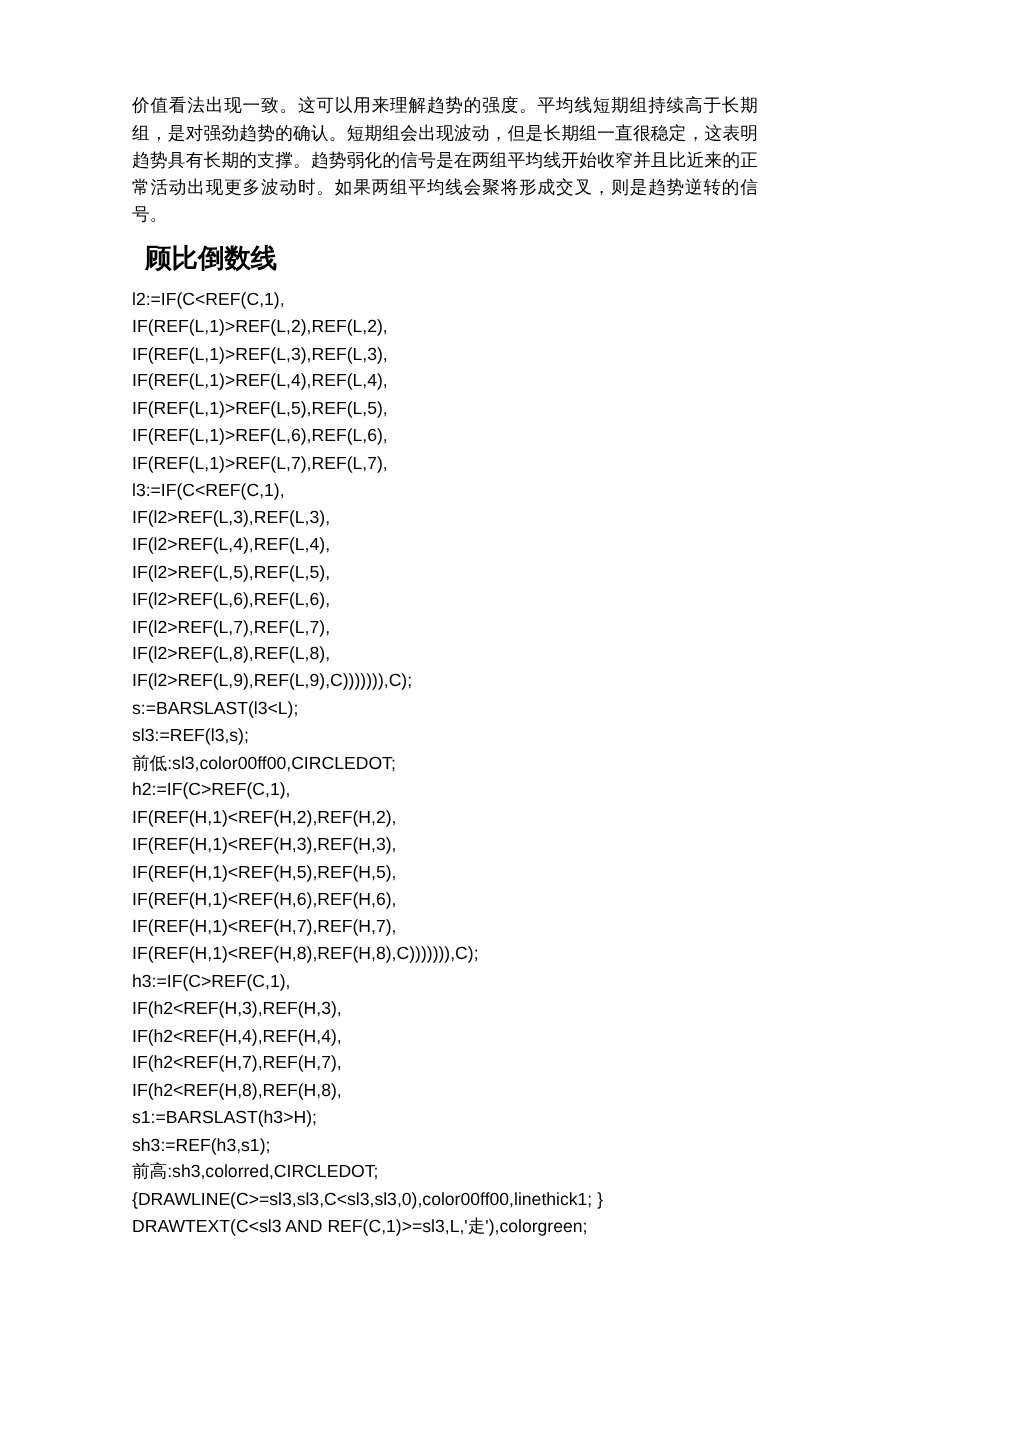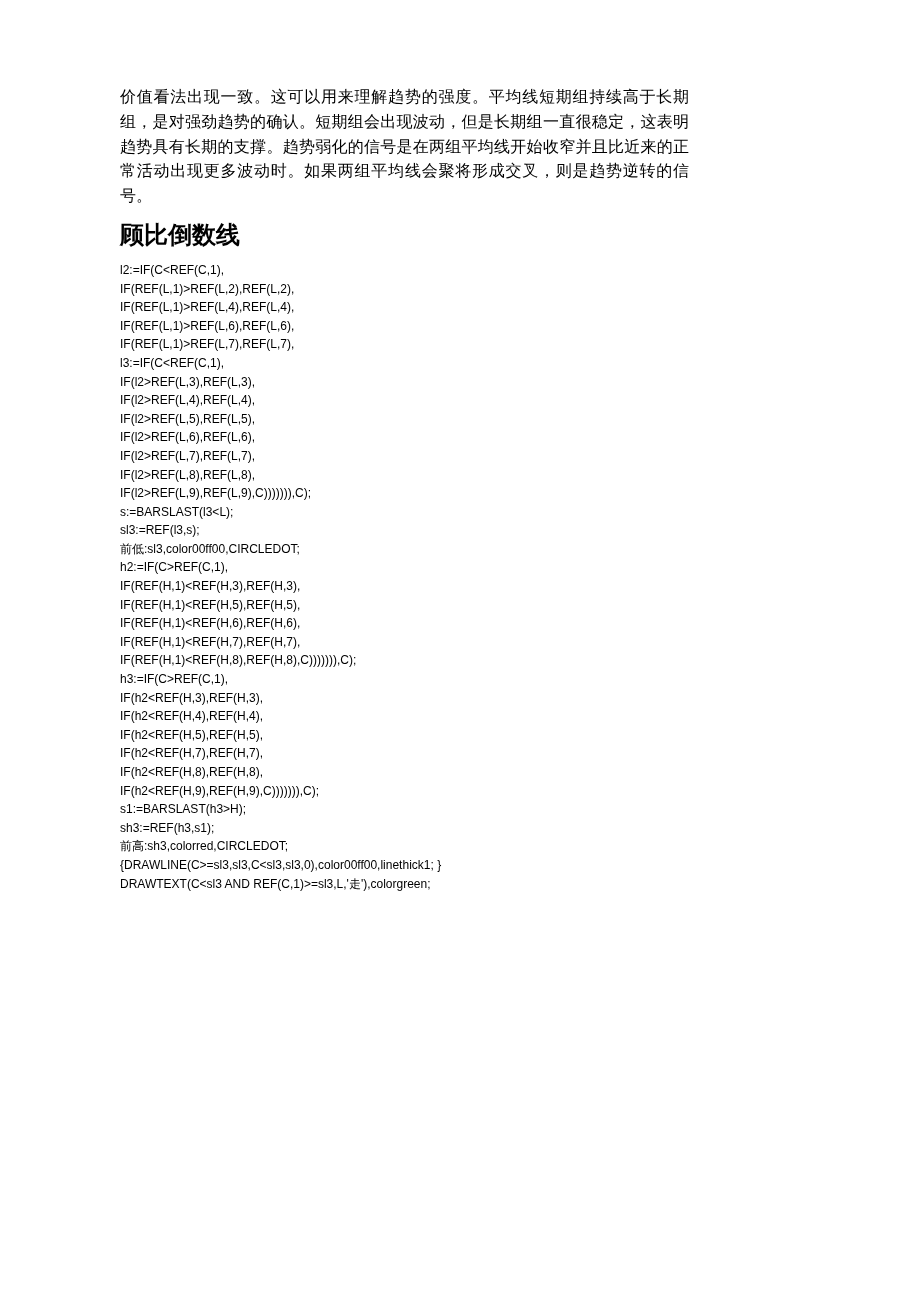--- a/index.html
+++ b/index.html
@@ -20,71 +20,72 @@
     line-height: 1.55;
     color: #000;
     margin: 0 0 10px 0;
     font-family: "SimSun", "宋体", serif;
     text-align: justify;
   }
   .h2 {
     font-size: 24px;
     font-weight: bold;
     color: #000;
-    margin: 8px 0 10px 0;
+    margin: 8px 0 10px 12px;
     font-family: "SimSun", "宋体", serif;
   }
   .code-line {
     font-family: Arial, "Microsoft YaHei", sans-serif;
-    font-size: 12px;
+    font-size: 16px;
     line-height: 1.55;
     color: #000;
     white-space: pre;
     margin: 0;
   }
 </style>
 </head>
 <body>
 
 <div class="page">
 
   <p class="para">价值看法出现一致。这可以用来理解趋势的强度。平均线短期组持续高于长期组，是对强劲趋势的确认。短期组会出现波动，但是长期组一直很稳定，这表明趋势具有长期的支撑。趋势弱化的信号是在两组平均线开始收窄并且比近来的正常活动出现更多波动时。如果两组平均线会聚将形成交叉，则是趋势逆转的信号。</p>
 
   <h2 class="h2">顾比倒数线</h2>
 
   <div>
     <div class="code-line">l2:=IF(C&lt;REF(C,1),</div>
     <div class="code-line">IF(REF(L,1)&gt;REF(L,2),REF(L,2),</div>
+    <div class="code-line">IF(REF(L,1)&gt;REF(L,3),REF(L,3),</div>
     <div class="code-line">IF(REF(L,1)&gt;REF(L,4),REF(L,4),</div>
+    <div class="code-line">IF(REF(L,1)&gt;REF(L,5),REF(L,5),</div>
     <div class="code-line">IF(REF(L,1)&gt;REF(L,6),REF(L,6),</div>
     <div class="code-line">IF(REF(L,1)&gt;REF(L,7),REF(L,7),</div>
     <div class="code-line">l3:=IF(C&lt;REF(C,1),</div>
     <div class="code-line">IF(l2&gt;REF(L,3),REF(L,3),</div>
     <div class="code-line">IF(l2&gt;REF(L,4),REF(L,4),</div>
     <div class="code-line">IF(l2&gt;REF(L,5),REF(L,5),</div>
     <div class="code-line">IF(l2&gt;REF(L,6),REF(L,6),</div>
     <div class="code-line">IF(l2&gt;REF(L,7),REF(L,7),</div>
     <div class="code-line">IF(l2&gt;REF(L,8),REF(L,8),</div>
     <div class="code-line">IF(l2&gt;REF(L,9),REF(L,9),C))))))),C);</div>
     <div class="code-line">s:=BARSLAST(l3&lt;L);</div>
     <div class="code-line">sl3:=REF(l3,s);</div>
     <div class="code-line">前低:sl3,color00ff00,CIRCLEDOT;</div>
     <div class="code-line">h2:=IF(C&gt;REF(C,1),</div>
+    <div class="code-line">IF(REF(H,1)&lt;REF(H,2),REF(H,2),</div>
     <div class="code-line">IF(REF(H,1)&lt;REF(H,3),REF(H,3),</div>
     <div class="code-line">IF(REF(H,1)&lt;REF(H,5),REF(H,5),</div>
     <div class="code-line">IF(REF(H,1)&lt;REF(H,6),REF(H,6),</div>
     <div class="code-line">IF(REF(H,1)&lt;REF(H,7),REF(H,7),</div>
     <div class="code-line">IF(REF(H,1)&lt;REF(H,8),REF(H,8),C))))))),C);</div>
     <div class="code-line">h3:=IF(C&gt;REF(C,1),</div>
     <div class="code-line">IF(h2&lt;REF(H,3),REF(H,3),</div>
     <div class="code-line">IF(h2&lt;REF(H,4),REF(H,4),</div>
-    <div class="code-line">IF(h2&lt;REF(H,5),REF(H,5),</div>
     <div class="code-line">IF(h2&lt;REF(H,7),REF(H,7),</div>
     <div class="code-line">IF(h2&lt;REF(H,8),REF(H,8),</div>
-    <div class="code-line">IF(h2&lt;REF(H,9),REF(H,9),C))))))),C);</div>
     <div class="code-line">s1:=BARSLAST(h3&gt;H);</div>
     <div class="code-line">sh3:=REF(h3,s1);</div>
     <div class="code-line">前高:sh3,colorred,CIRCLEDOT;</div>
     <div class="code-line">{DRAWLINE(C&gt;=sl3,sl3,C&lt;sl3,sl3,0),color00ff00,linethick1; }</div>
     <div class="code-line">DRAWTEXT(C&lt;sl3 AND REF(C,1)&gt;=sl3,L,'走'),colorgreen;</div>
   </div>
 
 </div>
 
 </body></html>

